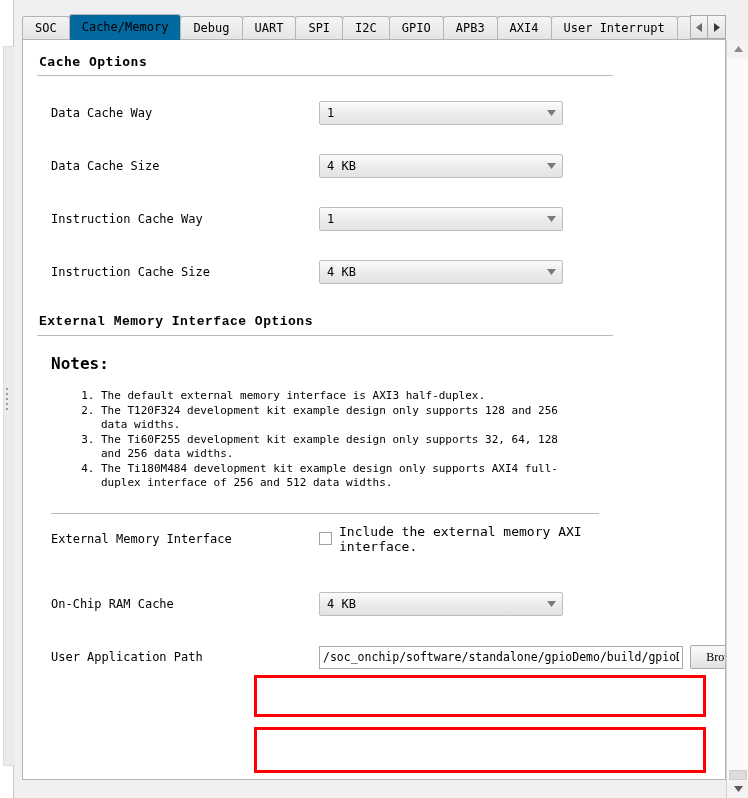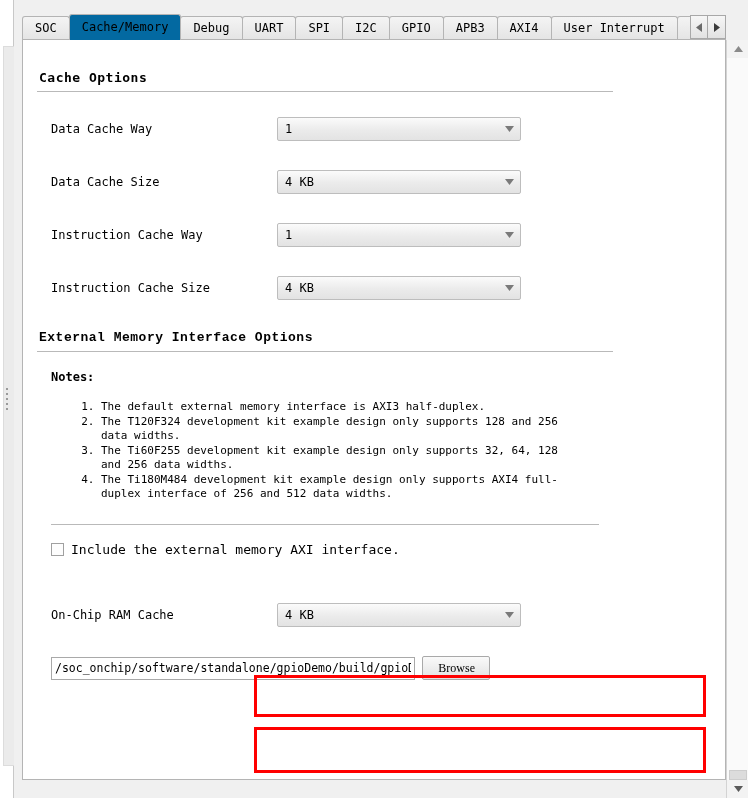--- a/index.html
+++ b/index.html
@@ -112,21 +112,21 @@
     left: 22px; top: 39px;
     width: 704px; height: 741px;
     background: #ffffff;
     border: 1px solid #b4b4b4;
     overflow: hidden;
   }
   #page-inner {
     position: absolute;
     left: 0; top: 0;
     width: 604px;
-    padding: 16px 14px;
+    padding: 0 14px;
   }
 
   
   .section {
     margin-top: 14px;
   }
   .section-title {
     font-size: 13px;
     font-weight: bold;
     color: #000;
@@ -138,20 +138,21 @@
     border-top: 1px solid #b9b9b9;
     margin-top: 6px;
   }
 
   
   .row {
     display: flex;
     align-items: center;
     height: 53px;
     padding-left: 14px;
+    gap: 42px;
   }
   .row-label {
     width: 226px;
     flex: 0 0 226px;
     font-size: 12px;
     color: #000;
     letter-spacing: 0;
   }
   .row-field { flex: 1 1 auto; position: relative; }
 
@@ -204,21 +205,21 @@
   .cb-label {
     font-size: 13px;
     color: #000;
   }
 
   
   .notes {
     padding: 18px 14px 0 14px;
   }
   .notes-title {
-    font-size: 12px;
+    font-size: 16px;
     font-weight: bold;
     color: #000;
     margin-bottom: 6px;
   }
   .notes ol {
     margin: 16px;
     padding-left: 34px;
     font-size: 11px;
     line-height: 14.5px;
     color: #000;
@@ -423,20 +424,21 @@
           <li>The default external memory interface is AXI3 half-duplex.</li>
           <li>The T120F324 development kit example design only supports 128 and 256 data widths.</li>
           <li>The Ti60F255 development kit example design only supports 32, 64, 128 and 256 data widths.</li>
           <li>The Ti180M484 development kit example design only supports AXI4 full-duplex interface of 256 and 512 data widths.</li>
         </ol>
       </div>
 
       <div class="section-rule" style="margin:22px 14px 0 14px;"></div>
 
       <div class="row" style="height:50px;">
+        <div class="row-label">External Memory Interface</div>
         <div class="row-field">
           <div class="cb-wrap">
             <span class="cb"></span>
             <span class="cb-label">Include the external memory AXI interface.</span>
           </div>
         </div>
       </div>
 
 
       <div class="row" style="margin-top:14px;">
@@ -448,20 +450,21 @@
               <svg width="9" height="6" viewBox="0 0 9 6">
                   <polygon points="0,0 9,0 4.5,6" fill="#7a7a7a"></polygon>
                 </svg>
             </span>
           </div>
         </div>
       </div>
 
 
       <div class="row">
+        <div class="row-label">User Application Path</div>
         <div class="row-field">
           <div class="path-wrap">
             <input class="path-input" type="text" spellcheck="false" value="/soc_onchip/software/standalone/gpioDemo/build/gpioDemo.hex&quot;" style="">
             <button class="browse-btn">Browse</button>
           </div>
         </div>
       </div>
 
     </div>
   </div>

